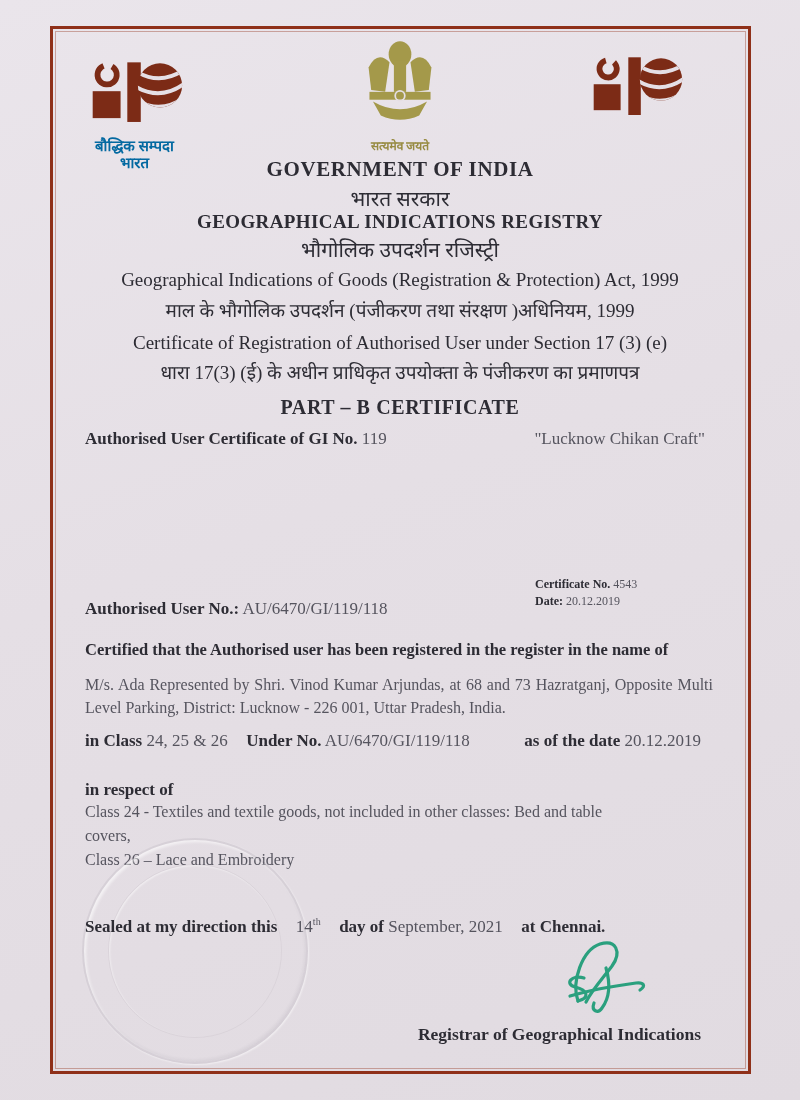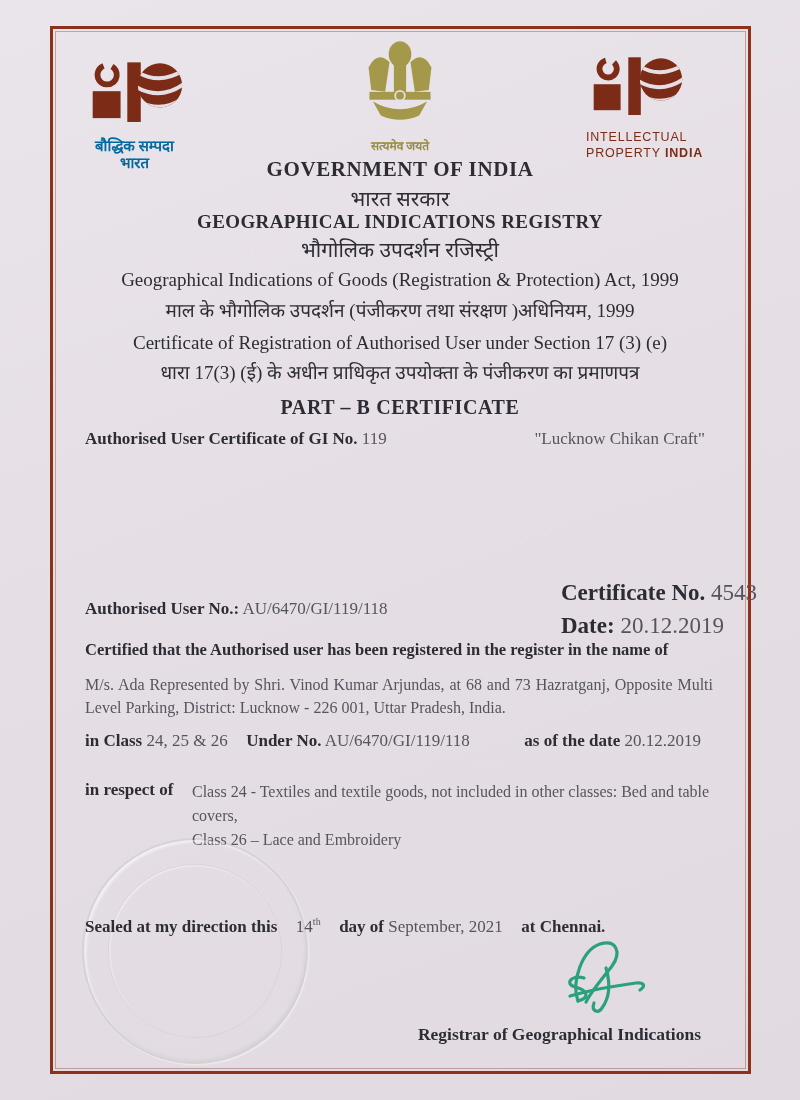--- a/index.html
+++ b/index.html
@@ -40,26 +40,26 @@
   .h-gov-hi   { top:184px; font-size:21px; }
   .h-reg-en   { top:211px; font-size:19px; font-weight:bold; letter-spacing:.4px; }
   .h-reg-hi   { top:235px; font-size:21px; }
   .h-act-en   { top:269px; font-size:19px; }
   .h-act-hi   { top:297px; font-size:19px; }
   .h-sec-en   { top:332px; font-size:19px; }
   .h-sec-hi   { top:359px; font-size:19px; }
   .h-part     { top:396px; font-size:20px; font-weight:bold; letter-spacing:.6px; }
   
   .gi-row { left:85px; top:429px; width:620px; display:flex; justify-content:space-between; font-size:17px; }
-  .certno-block { left:561px; top:576px; font-size:23px; line-height:1.45; }
+  .certno-block { left:535px; top:576px; font-size:12px; line-height:1.45; }
   .au-line { left:85px; top:599px; font-size:17px; }
   .certified-line { left:85px; top:640px; font-size:16.5px; font-weight:bold; }
   .holder-par { left:85px; top:674px; width:628px; font-size:16px; line-height:1.42; color:#55545e; text-align:justify; }
   .class-row { left:85px; top:731px; font-size:17px; width:640px; }
-  .respect-row { left:85px; top:780px; display:flex; font-size:17px; }
+  .respect-row { left:85px; top:780px; display:flex; font-size:17px;flex-direction:column; }
   .respect-label { width:107px; font-weight:bold; flex:none; }
   .respect-list { width:520px; font-size:16px; color:#55545e; line-height:1.5; }
   .sealed-line { left:85px; top:916px; font-size:17px; }
   .registrar-line { right:99px; top:1024px; font-size:17.5px; font-weight:bold; text-align:right; }
   sup { font-size:10px; }
   .gap-s { display:inline-block; width:10px; }
   .gap-l { display:inline-block; width:46px; }
   
   .seal {
     left:82px; top:838px; width:226px; height:226px; border-radius:50%;
@@ -125,24 +125,20 @@
     <circle cx="23" cy="13" r="9" fill="none" stroke="#7c2b16" stroke-width="6" stroke-dasharray="46 9" transform="rotate(-40 23 13)"></circle>
     <rect x="8" y="29" width="28" height="27" fill="#7c2b16"></rect>
     <rect x="44" y="1" width="13" height="60" fill="#7c2b16"></rect>
     <circle cx="78" cy="24" r="22" fill="#7c2b16"></circle>
     <g clip-path="url(#ballR)">
       <path d="M54,9 Q78,25 104,7" stroke="#e5dfe5" stroke-width="4" fill="none"></path>
       <path d="M53,25 Q79,41 105,21" stroke="#e5dfe5" stroke-width="4" fill="none"></path>
       <path d="M57,41 Q80,53 103,37" stroke="#e5dfe5" stroke-width="4" fill="none"></path>
     </g>
   </svg>
-  <div class="logo-caption-en">
-    <div>INTELLECTUAL</div>
-    <div><span>PROPERTY </span><span class="b">INDIA</span></div>
-  </div>
 </div>
 
 <div class="abs center h-gov-en">GOVERNMENT OF INDIA</div>
 <div class="abs center h-gov-hi">भारत सरकार</div>
 <div class="abs center h-reg-en">GEOGRAPHICAL INDICATIONS REGISTRY</div>
 <div class="abs center h-reg-hi">भौगोलिक उपदर्शन रजिस्ट्री</div>
 <div class="abs center h-act-en">Geographical Indications of Goods (Registration &amp; Protection) Act, 1999</div>
 <div class="abs center h-act-hi">माल के भौगोलिक उपदर्शन (पंजीकरण तथा संरक्षण )अधिनियम, 1999</div>
 <div class="abs center h-sec-en">Certificate of Registration of Authorised User under Section 17 (3) (e)</div>
 <div class="abs center h-sec-hi">धारा 17(3) (ई) के अधीन प्राधिकृत उपयोक्ता के पंजीकरण का प्रमाणपत्र</div>

